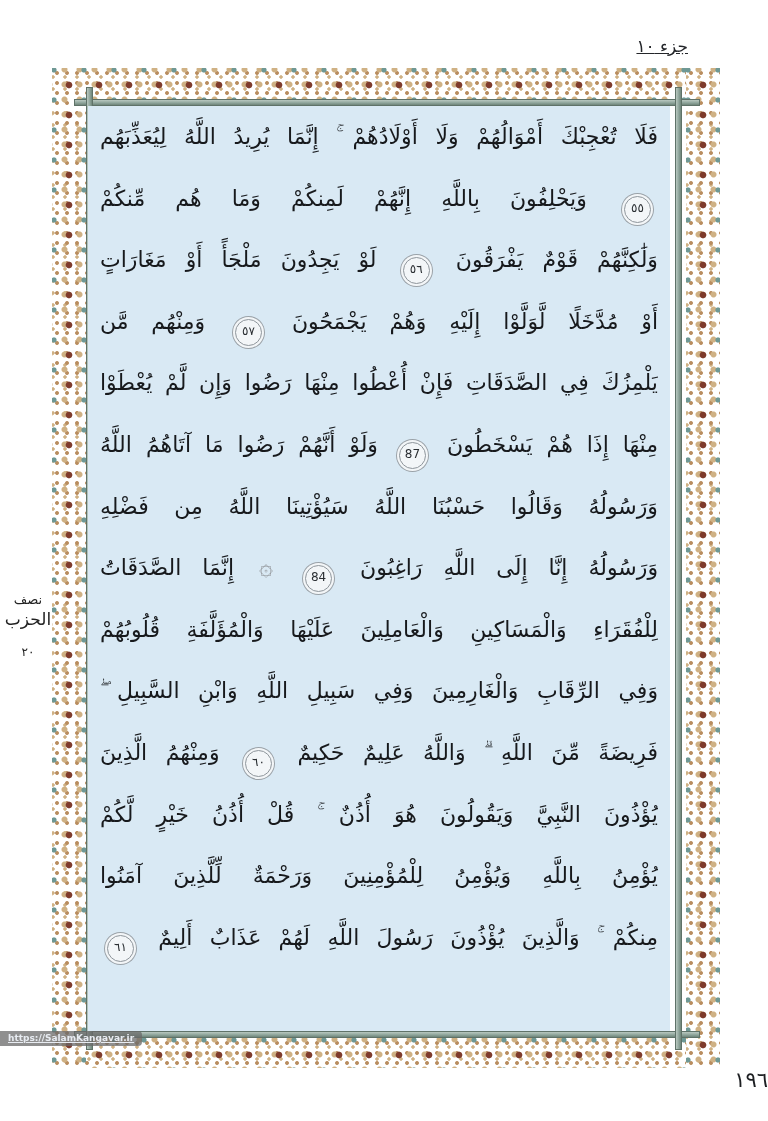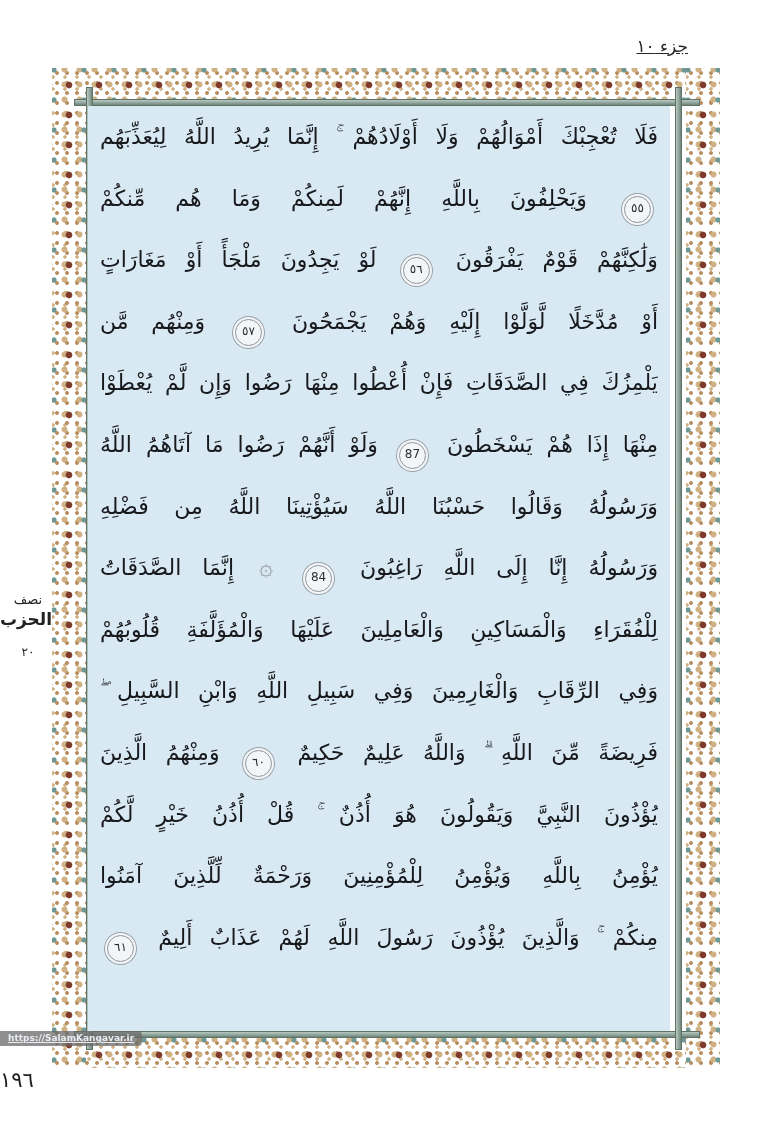--- a/index.html
+++ b/index.html
@@ -58,25 +58,25 @@
     border-radius:50%;background:#f3f6f8;border:1px solid #8e959b;
     box-shadow:0 0 0 2px #f3f6f8,0 0 0 3px #9aa1a7;
     font-size:12px;vertical-align:-6px;margin:0 7px;color:#2b2f33;
     white-space:normal;text-align-last:center;
   }
   .rub{font-size:24px;color:#8c8f93;margin:0 4px;}
 
   
   #margin-note{position:absolute;left:4px;top:592px;width:48px;text-align:center;color:#222;}
   #margin-note .s1{font-size:13px;}
-  #margin-note .s2{font-size:17px;font-weight:bold;margin-top:2px;}
+  #margin-note .s2{font-size:17px;font-weight:normal;margin-top:2px;}
   #margin-note .s3{font-size:12px;margin-top:16px;}
 
   
-  #page-number{position:absolute;left:0;top:1068px;width:100%;text-align:left;font-size:21px;color:#1d1f22;}
+  #page-number{position:absolute;left:0;top:1068px;width:100%;text-align:right;font-size:21px;color:#1d1f22;}
 
   
   #watermark{position:absolute;left:0;top:1030px;z-index:5;direction:rtl;}
   #watermark .wline1{
     display:inline-block;background:rgba(105,105,105,0.82);color:#ffffff;
     font-size:12.5px;font-weight:bold;padding:3px 9px 4px;border-radius:0 0 0 5px;
   }
   #watermark .wline2{
     display:block;width:fit-content;background:rgba(105,105,105,0.75);color:#e8ecf2;
     font-size:9px;font-weight:bold;padding:2px 8px 3px;margin-top:1px;border-radius:0 4px 4px 0;

